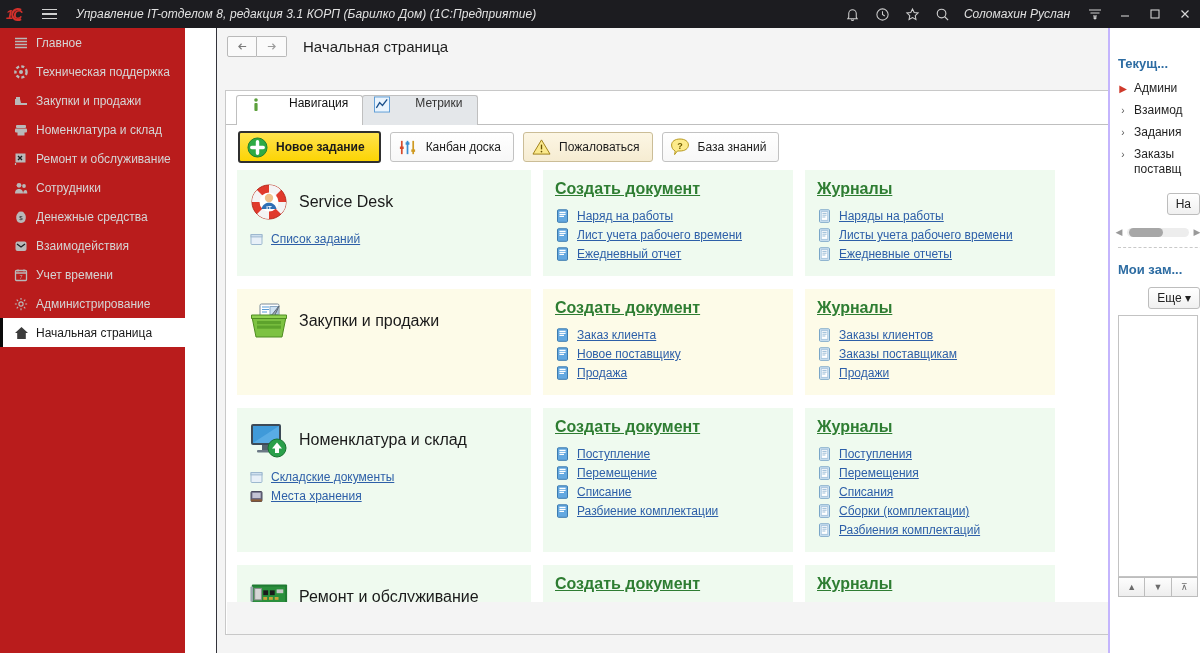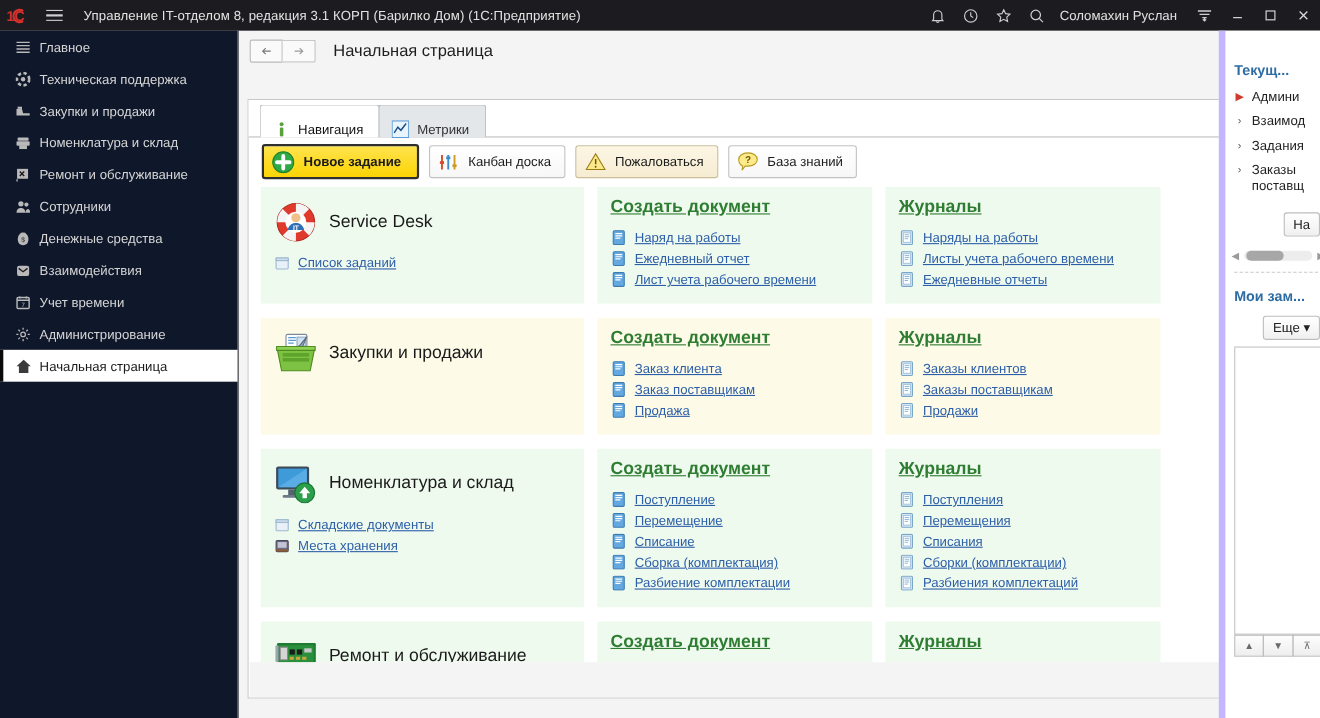--- a/index.html
+++ b/index.html
@@ -9,21 +9,21 @@
     overflow: hidden;
     font-family: "Liberation Sans", sans-serif;
     font-size: 12px;
     background: #fff;
   }
 
   
   .titlebar {
     position: absolute; top: 0; left: 0; width: 1200px; height: 28px;
     background: #1c1c20; color: #d8d8d8;
-    display: flex; align-items: center;
+    display: flex; align-items: center; font-style: italic;
   }
   .tb-logo { width: 36px; display: flex; align-items: center; justify-content: center; }
   .tb-logo svg { display: block; }
   .tb-burger {
     width: 26px; height: 28px; display: flex; flex-direction: column;
     align-items: center; justify-content: center; gap: 3px; cursor: pointer;
   }
   .tb-burger i { display: block; width: 15px; height: 1.5px; background: #cfcfcf; }
   .tb-title {
     margin-left: 14px; font-size: 12px; color: #e2e2e2; white-space: nowrap;
@@ -37,22 +37,22 @@
     cursor: pointer; color: #cfcfcf;
   }
   .tb-user { font-size: 12px; color: #e0e0e0; padding: 0 10px 0 6px; white-space: nowrap; }
   .tb-win {
     width: 30px; height: 28px; display: flex; align-items: center; justify-content: center;
     color: #d0d0d0; cursor: pointer; font-size: 13px;
   }
 
   
   .sidebar {
-    position: absolute; top: 28px; left: 0; width: 236px; height: 625px;
-    background: #0f172a;
+    position: absolute; top: 28px; left: 0; width: 185px; height: 625px;
+    background: #b91c1c;
   }
   .sb-item {
     height: 29px; display: flex; align-items: center; padding-left: 14px;
     color: #d5d5d5; font-size: 12px; cursor: pointer; white-space: nowrap;
   }
   .sb-ico {
     width: 22px; height: 18px; display: flex; align-items: center;
     justify-content: flex-start; color: #b9b9b9; flex: 0 0 22px;
   }
   .sb-item.active {
@@ -85,21 +85,21 @@
   
   .panel {
     position: absolute; top: 62px; left: 8px; width: 1092px; height: 545px;
     background: #fff; border: 1px solid #c8c8c8;
   }
 
   
   .tabs { height: 34px; display: flex; align-items: flex-end; padding-left: 10px;
           border-bottom: 1px solid #bfbfbf; background: #fff; }
   .tab {
-    height: 30px; display: flex; align-items: flex-end; gap: 7px;
+    height: 30px; display: flex; align-items: flex-start; gap: 25px;
     padding: 0 14px 0 11px; font-size: 12px; cursor: pointer;
     border: 1px solid #bfbfbf; border-bottom: none;
     border-radius: 3px 3px 0 0; position: relative; top: 1px;
   }
   .tab.active { background: #fff; color: #111; z-index: 2; }
   .tab.inactive { background: #e4e7ea; color: #333; margin-left: -1px; }
   .tab-ico { width: 16px; height: 16px; display: flex; align-items: center; justify-content: center; }
 
   
   .toolbar { height: 44px; display: flex; align-items: center; padding: 0 12px; gap: 9px; }
@@ -161,21 +161,21 @@
   }
   .sbtn {
     height: 24px; min-width: 26px; border: 1px solid #bdbdbd; border-radius: 3px;
     background: linear-gradient(#ffffff,#f1f1f1); display: flex; align-items: center;
     justify-content: center; padding: 0 7px; font-size: 12px; cursor: pointer; color:#222;
   }
 
   
   .rpanel {
     position: absolute; top: 28px; right: 0; width: 92px; height: 625px;
-    background: #fff; border-left: 6px solid #c4b5fd;
+    background: #fff; border-left: 2px solid #c4b5fd;
     padding: 0 0 0 8px;
   }
   .rp-title {
     color: #2d6ca2; font-weight: bold; font-size: 13px; margin: 28px 0 10px 0;
   }
   .rp-row { display: flex; align-items: flex-start; gap: 6px; margin: 7px 0; font-size: 12px; color:#1f1f1f;}
   .rp-arrow { width: 10px; flex: 0 0 10px; text-align: center; color: #5a5a5a; font-size: 10px; line-height: 15px;}
   .rp-arrow.red { color: #cf3a2b; }
   .rp-text { line-height: 15px; }
   .rp-btn {
@@ -514,29 +514,29 @@
   </svg>
               </span>
         <a class="lnk">Наряд на работы</a>
       </div><div class="sec-link-row">
         <span class="li">
                 <svg width="13" height="14" viewBox="0 0 13 14">
     <rect x="1.5" y="0.8" width="10" height="12.5" rx="1" fill="#63a8e0" stroke="#3c7bb0"></rect>
     <path d="M3.4 3.4 H9.6 M3.4 5.4 H9.6 M3.4 7.4 H8" stroke="#ffffff" stroke-width="1.1"></path>
   </svg>
               </span>
+        <a class="lnk">Лист учета рабочего времени</a>
+      </div><div class="sec-link-row">
+        <span class="li">
+                <svg width="13" height="14" viewBox="0 0 13 14">
+    <rect x="1.5" y="0.8" width="10" height="12.5" rx="1" fill="#63a8e0" stroke="#3c7bb0"></rect>
+    <path d="M3.4 3.4 H9.6 M3.4 5.4 H9.6 M3.4 7.4 H8" stroke="#ffffff" stroke-width="1.1"></path>
+  </svg>
+              </span>
         <a class="lnk">Ежедневный отчет</a>
-      </div><div class="sec-link-row">
-        <span class="li">
-                <svg width="13" height="14" viewBox="0 0 13 14">
-    <rect x="1.5" y="0.8" width="10" height="12.5" rx="1" fill="#63a8e0" stroke="#3c7bb0"></rect>
-    <path d="M3.4 3.4 H9.6 M3.4 5.4 H9.6 M3.4 7.4 H8" stroke="#ffffff" stroke-width="1.1"></path>
-  </svg>
-              </span>
-        <a class="lnk">Лист учета рабочего времени</a>
       </div></div>
           <div class="gap"></div>
           <div class="sec-col right">
       <span class="grp-title">Журналы</span><div class="sec-link-row">
         <span class="li">
                 <svg width="13" height="14" viewBox="0 0 13 14">
     <rect x="1.5" y="0.8" width="10" height="12.5" rx="1" fill="#d9eaf7" stroke="#7aa6c8"></rect>
     <rect x="3.2" y="2.6" width="6.6" height="8.8" fill="#ffffff" stroke="#a9c6de"></rect>
     <path d="M4.4 4.4 H8.6 M4.4 6.2 H8.6 M4.4 8 H7.4" stroke="#90b5d2" stroke-width=".9"></path>
   </svg>
@@ -590,21 +590,21 @@
   </svg>
               </span>
         <a class="lnk">Заказ клиента</a>
       </div><div class="sec-link-row">
         <span class="li">
                 <svg width="13" height="14" viewBox="0 0 13 14">
     <rect x="1.5" y="0.8" width="10" height="12.5" rx="1" fill="#63a8e0" stroke="#3c7bb0"></rect>
     <path d="M3.4 3.4 H9.6 M3.4 5.4 H9.6 M3.4 7.4 H8" stroke="#ffffff" stroke-width="1.1"></path>
   </svg>
               </span>
-        <a class="lnk">Заказ поставщикам</a>
+        <a class="lnk">Новое поставщику</a>
       </div><div class="sec-link-row">
         <span class="li">
                 <svg width="13" height="14" viewBox="0 0 13 14">
     <rect x="1.5" y="0.8" width="10" height="12.5" rx="1" fill="#63a8e0" stroke="#3c7bb0"></rect>
     <path d="M3.4 3.4 H9.6 M3.4 5.4 H9.6 M3.4 7.4 H8" stroke="#ffffff" stroke-width="1.1"></path>
   </svg>
               </span>
         <a class="lnk">Продажа</a>
       </div></div>
           <div class="gap"></div>
@@ -693,28 +693,20 @@
               </span>
         <a class="lnk">Перемещение</a>
       </div><div class="sec-link-row">
         <span class="li">
                 <svg width="13" height="14" viewBox="0 0 13 14">
     <rect x="1.5" y="0.8" width="10" height="12.5" rx="1" fill="#63a8e0" stroke="#3c7bb0"></rect>
     <path d="M3.4 3.4 H9.6 M3.4 5.4 H9.6 M3.4 7.4 H8" stroke="#ffffff" stroke-width="1.1"></path>
   </svg>
               </span>
         <a class="lnk">Списание</a>
-      </div><div class="sec-link-row">
-        <span class="li">
-                <svg width="13" height="14" viewBox="0 0 13 14">
-    <rect x="1.5" y="0.8" width="10" height="12.5" rx="1" fill="#63a8e0" stroke="#3c7bb0"></rect>
-    <path d="M3.4 3.4 H9.6 M3.4 5.4 H9.6 M3.4 7.4 H8" stroke="#ffffff" stroke-width="1.1"></path>
-  </svg>
-              </span>
-        <a class="lnk">Сборка (комплектация)</a>
       </div><div class="sec-link-row">
         <span class="li">
                 <svg width="13" height="14" viewBox="0 0 13 14">
     <rect x="1.5" y="0.8" width="10" height="12.5" rx="1" fill="#63a8e0" stroke="#3c7bb0"></rect>
     <path d="M3.4 3.4 H9.6 M3.4 5.4 H9.6 M3.4 7.4 H8" stroke="#ffffff" stroke-width="1.1"></path>
   </svg>
               </span>
         <a class="lnk">Разбиение комплектации</a>
       </div></div>
           <div class="gap"></div>

